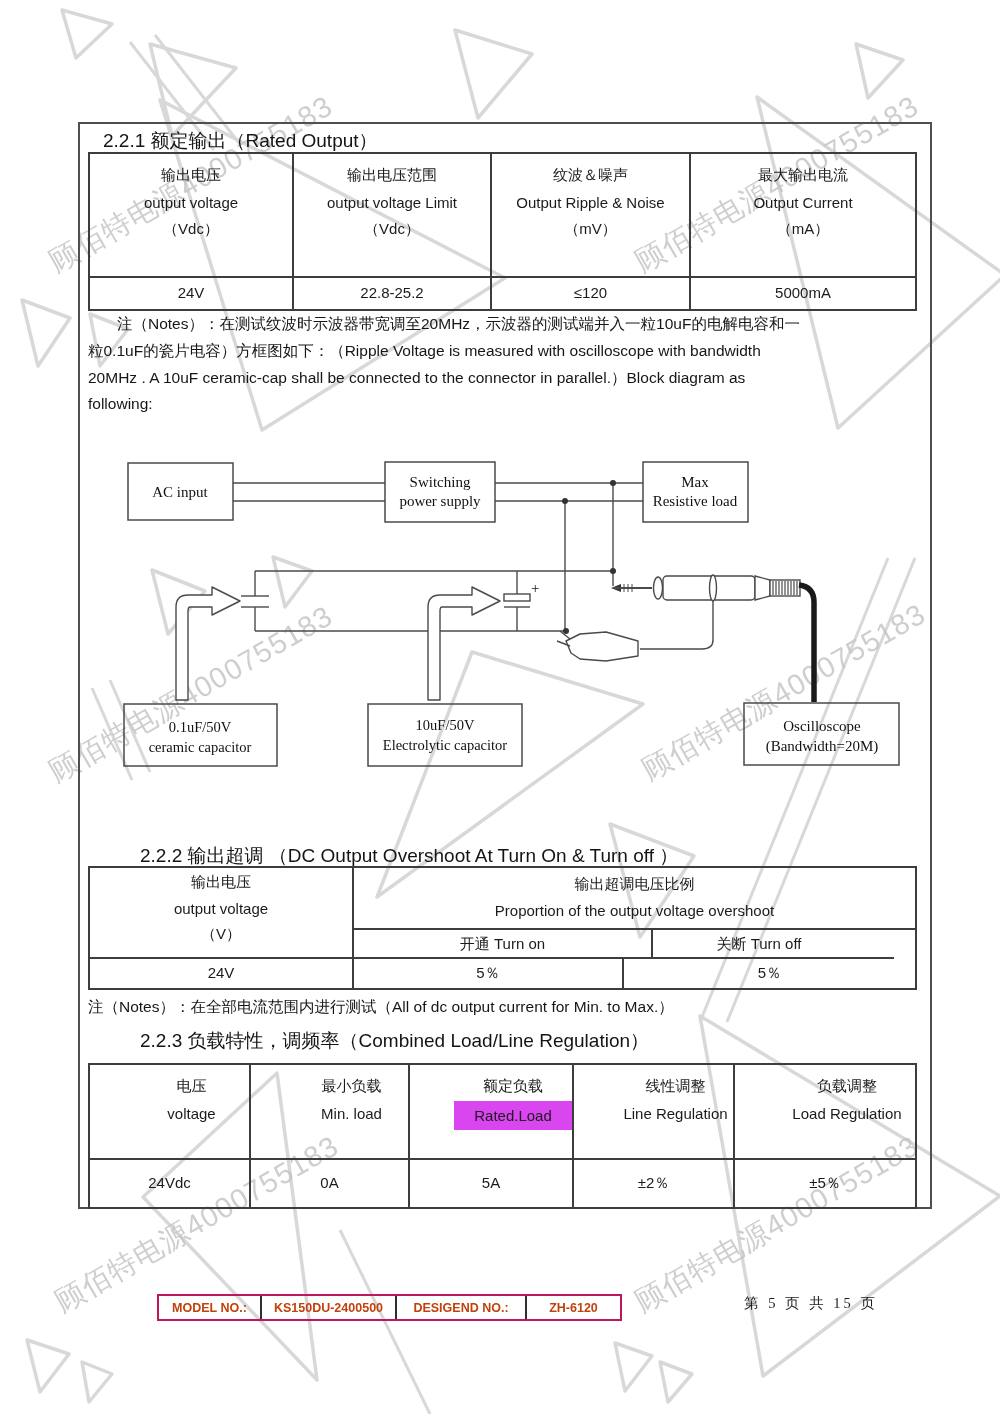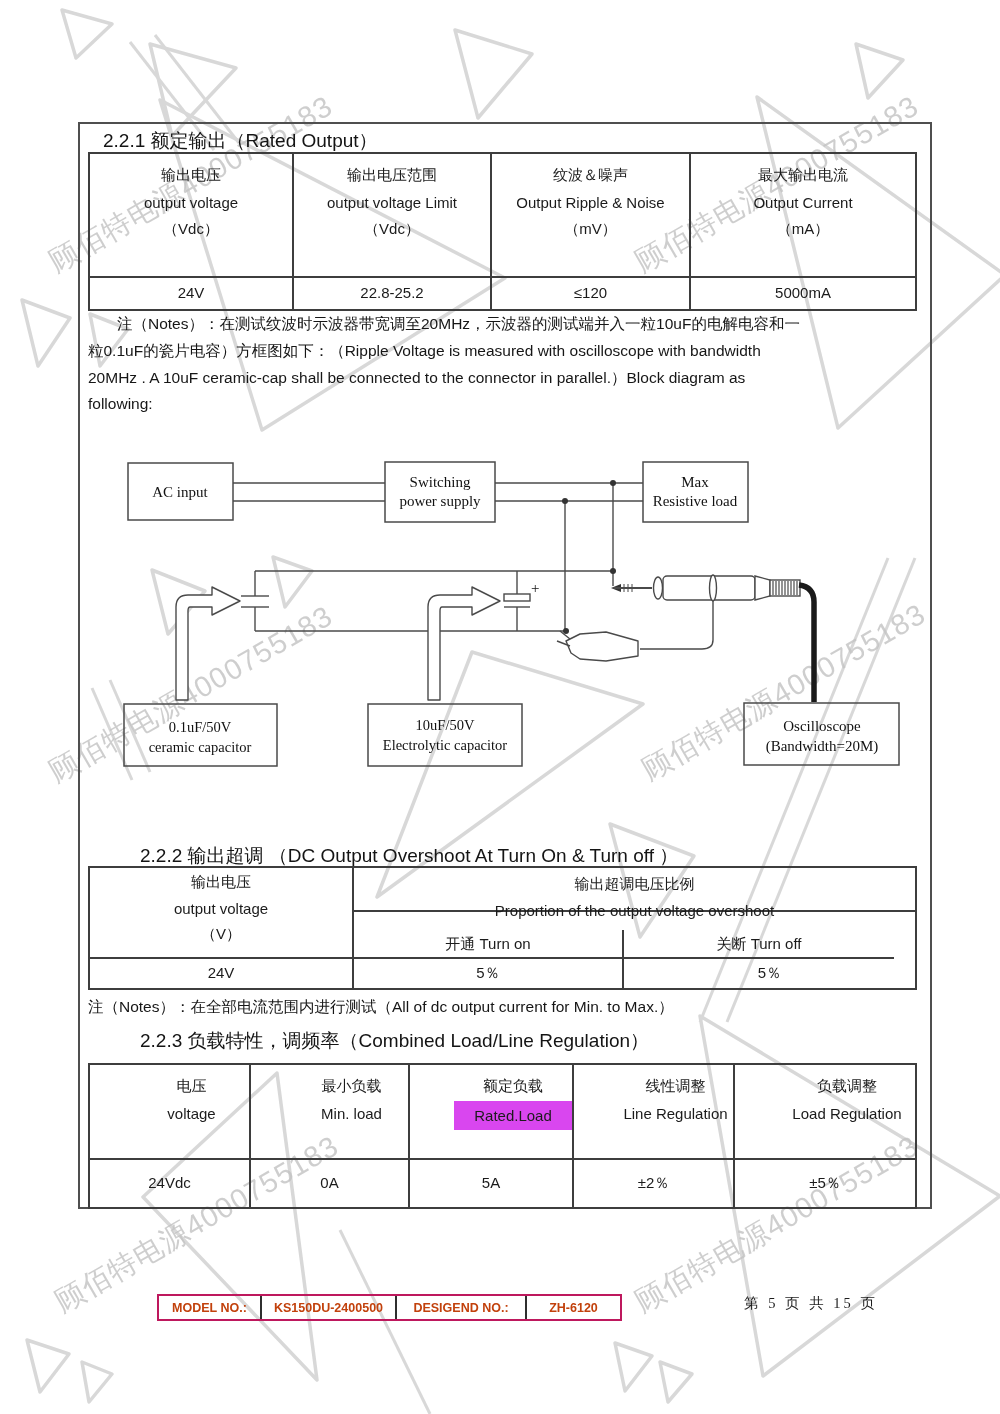--- a/index.html
+++ b/index.html
@@ -22,23 +22,23 @@
           display:flex;flex-direction:column;align-items:center;padding-top:12px;gap:9px;
           font-size:15px;}
   .t1 .hc:first-child{border-left:none;}
   .t1 .dc{border-left:2px solid #3d3d3d;text-align:center;line-height:30px;font-size:15px;}
   .t1 .dc:nth-child(5){border-left:none;}
   
   .t2{position:absolute;left:88px;top:866px;width:825px;height:120px;border:2px solid #3d3d3d;}
   .t2 .cell{position:absolute;box-sizing:border-box;font-size:15px;text-align:center;}
   .t2-left{left:0;top:0;width:264px;height:91px;border-right:2px solid #3d3d3d;border-bottom:2px solid #3d3d3d;
            display:flex;flex-direction:column;align-items:center;padding-top:5px;gap:8px;}
-  .t2-head{left:264px;top:0;width:561px;height:44px;border-bottom:2px solid #3d3d3d;
+  .t2-head{left:264px;top:0;width:561px;height:62px;border-bottom:2px solid #3d3d3d;
            display:flex;flex-direction:column;align-items:center;padding-top:7px;gap:8px;}
-  .t2-on{left:264px;top:62px;width:270px;height:29px;border-right:2px solid #3d3d3d;border-bottom:2px solid #3d3d3d;line-height:28px;}
+  .t2-on{left:264px;top:62px;width:299px;height:29px;border-right:2px solid #3d3d3d;border-bottom:2px solid #3d3d3d;line-height:28px;}
   .t2-off{left:534px;top:62px;width:270px;height:29px;border-bottom:2px solid #3d3d3d;line-height:28px;}
   .t2-v1{left:0;top:91px;width:264px;height:29px;border-right:2px solid #3d3d3d;line-height:28px;}
   .t2-v2{left:264px;top:91px;width:270px;height:29px;border-right:2px solid #3d3d3d;line-height:28px;}
   .t2-v3{left:534px;top:91px;width:291px;height:29px;line-height:28px;}
   
   .t3{position:absolute;left:88px;top:1063px;display:grid;
       grid-template-columns:159px 159px 164px 161px 182px;grid-template-rows:95px 47px;
       border:2px solid #3d3d3d;}
   .t3 .hc{border-left:2px solid #3d3d3d;border-bottom:2px solid #3d3d3d;
           display:flex;flex-direction:column;align-items:center;padding-top:12px;gap:9px;font-size:15px;padding-left:44px;}

